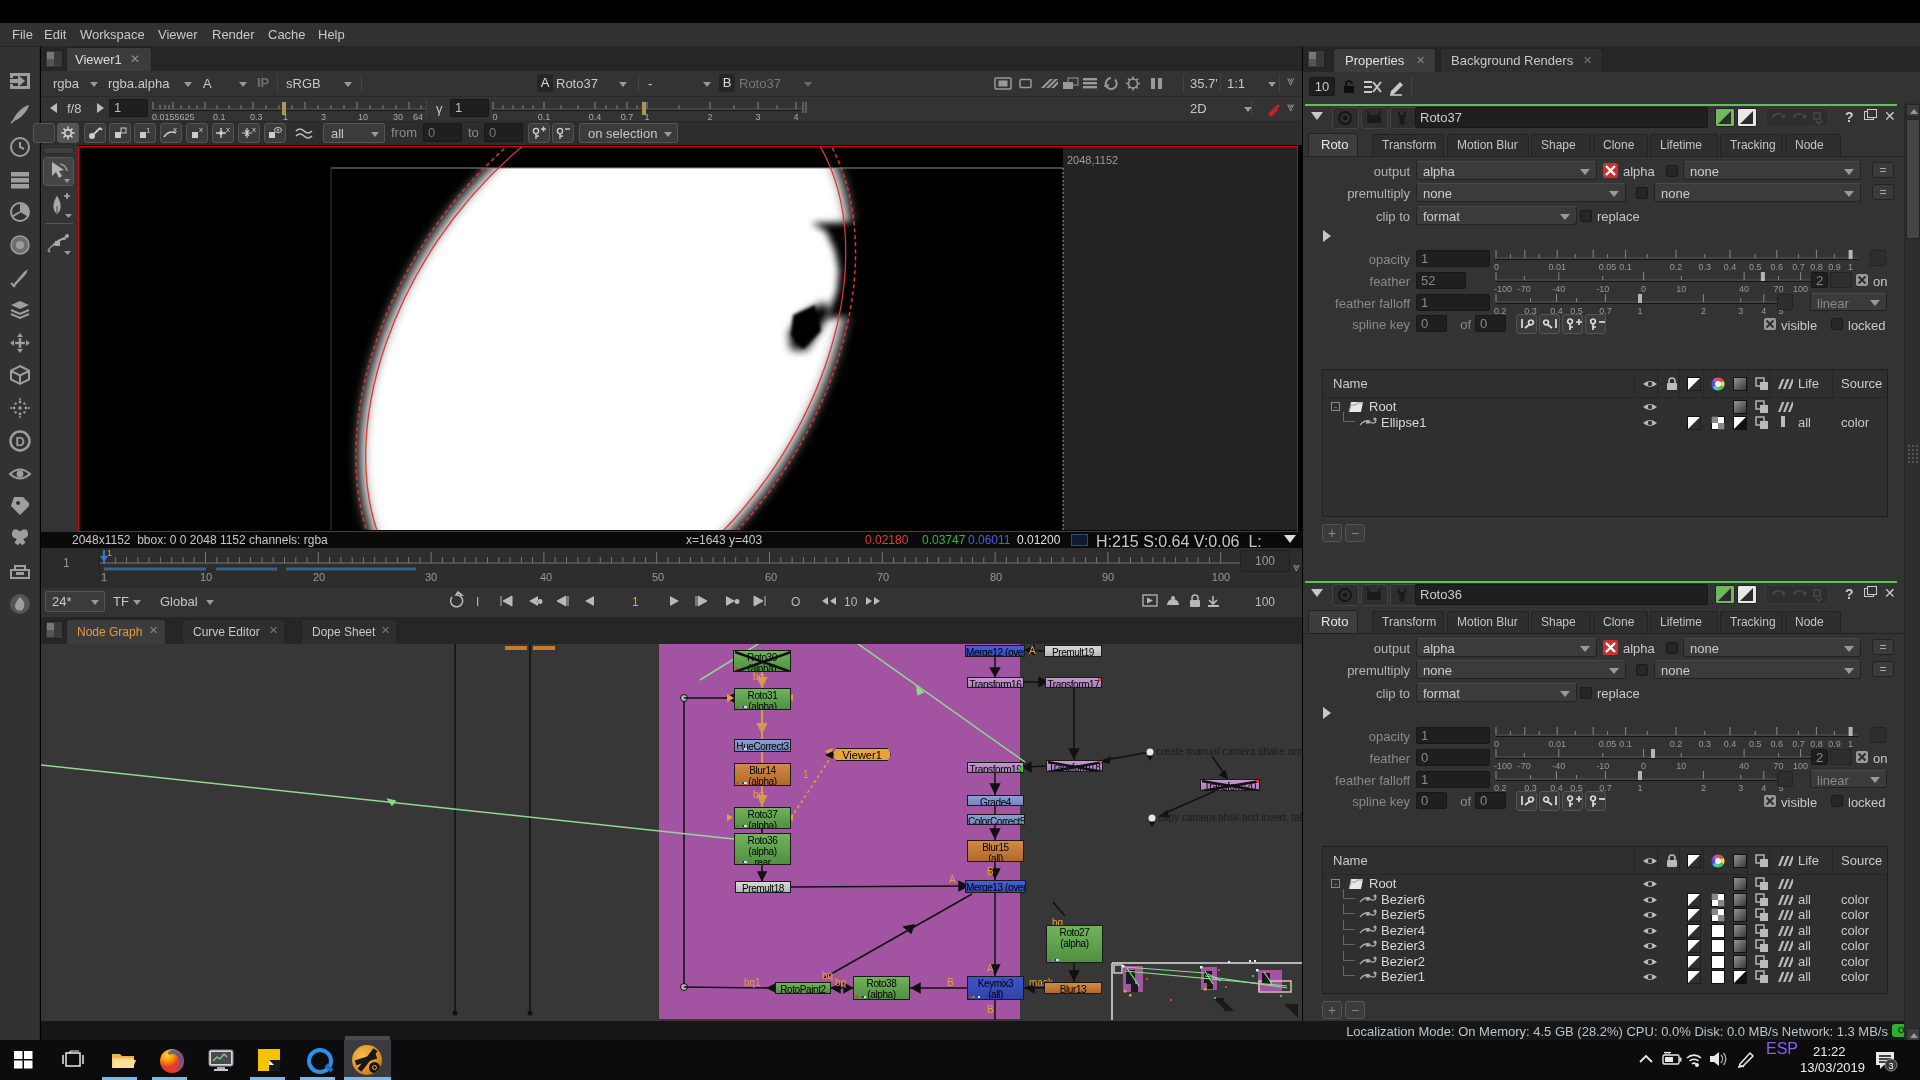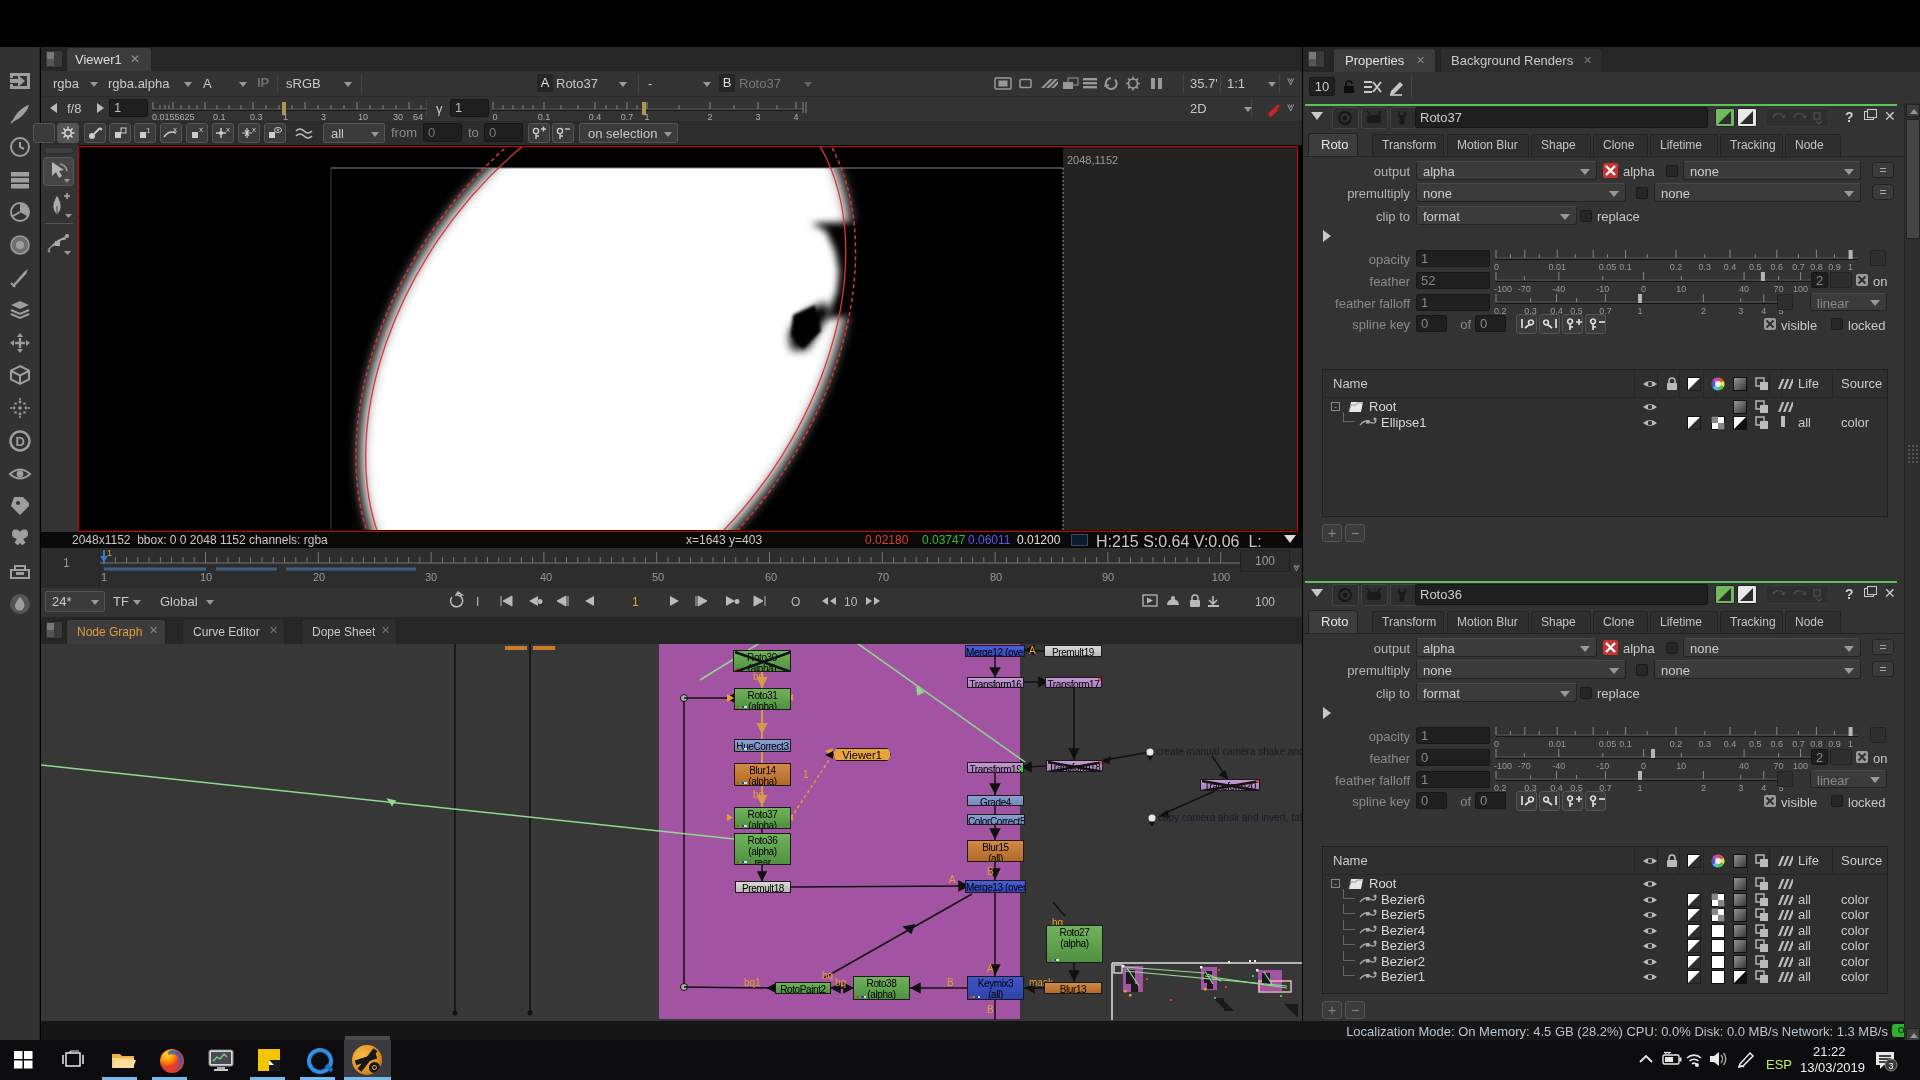--- a/index.html
+++ b/index.html
@@ -16,20 +16,29 @@
 .dlab { position:absolute; color:#8a8a8a; font-size:13px; text-align:right; }
 .node { position:absolute; font-size:10px; letter-spacing:-0.4px; color:#000; text-align:center; border:1px solid #1a1a1a; line-height:12px; padding-top:1px; overflow:hidden; white-space:nowrap; }
 .dar { width:0;height:0;border-left:4px solid transparent;border-right:4px solid transparent;border-top:5px solid #999; }
 .tbtn { position:absolute; width:22px; height:20px; background:#3b3b3b; border:1px solid #555; border-radius:3px; }
 </style>
 </head>
 <body>
 <div id="root">
 
 
+<div class="abs" style="left:0;top:23px;width:1920px;height:24px;background:#313131;border-bottom:1px solid #262626;">
+  <div class="abs txt" style="left:12px;top:4px;">File</div>
+  <div class="abs txt" style="left:44px;top:4px;">Edit</div>
+  <div class="abs txt" style="left:80px;top:4px;">Workspace</div>
+  <div class="abs txt" style="left:158px;top:4px;">Viewer</div>
+  <div class="abs txt" style="left:212px;top:4px;">Render</div>
+  <div class="abs txt" style="left:268px;top:4px;">Cache</div>
+  <div class="abs txt" style="left:318px;top:4px;">Help</div>
+</div>
 
 <div id="lefttb" class="abs" style="left:0;top:47px;width:40px;height:993px;background:#323232;border-right:1px solid #262626;">
 <svg width="40" height="993">
   <g fill="#9e9e9e" stroke="none">
     <g transform="translate(20,34)">
             <path d="M-10,-8 h20 v16 h-20 v-5 h3 v2 h14 v-10 h-14 v2 h-3 Z"></path>
             <path d="M-10,-2 h8 v-4 l7,6 -7,6 v-4 h-8 Z"></path>
           </g>
     <g transform="translate(20,67)">
             <path d="M-8,8 C-4,-2 4,-8 9,-9 C8,-4 2,4 -6,7 Z"></path>
@@ -1045,21 +1054,21 @@
         <text x="261.2" y="24" fill="#999" font-size="9" text-anchor="middle">0.5</text>
         <text x="282.8" y="24" fill="#999" font-size="9" text-anchor="middle">0.6</text>
         <text x="304.4" y="24" fill="#999" font-size="9" text-anchor="middle">0.7</text>
         <text x="322.4" y="24" fill="#999" font-size="9" text-anchor="middle">0.8</text>
         <text x="340.4" y="24" fill="#999" font-size="9" text-anchor="middle">0.9</text>
         <text x="356.6" y="24" fill="#999" font-size="9" text-anchor="middle">1</text>
         <rect x="354.6" y="4" width="4" height="9" fill="#b5b5b5"></rect>
       </svg>
 <span class="abs" style="left:567px;top:203px;width:16px;height:16px;background:#2e2e2e;border:1px solid #222;border-radius:2px;"></span>
 <span class="dlab" style="left:0;top:227px;width:107px;">feather</span>
-<span class="field" style="position:absolute;left:113px;top:225px;width:74px;height:17px;color:#888;">52</span>
+<span class="field" style="position:absolute;left:113px;top:225px;width:50px;height:17px;color:#888;">52</span>
 <svg class="abs" style="left:191px;top:221px;" width="324" height="26">
         <line x1="2" y1="12" x2="318" y2="12" stroke="#555" stroke-width="1"></line>
         <line x1="2" y1="13.5" x2="318" y2="13.5" stroke="#161616" stroke-width="1"></line>
         <line x1="2.0" y1="4" x2="2.0" y2="12" stroke="#888"></line>
         <line x1="30.3" y1="8" x2="30.3" y2="12" stroke="#888"></line>
         <line x1="64.8" y1="4" x2="64.8" y2="12" stroke="#888"></line>
         <line x1="108.8" y1="8" x2="108.8" y2="12" stroke="#888"></line>
         <line x1="149.6" y1="4" x2="149.6" y2="12" stroke="#888"></line>
         <line x1="187.3" y1="8" x2="187.3" y2="12" stroke="#888"></line>
         <line x1="250.1" y1="4" x2="250.1" y2="12" stroke="#888"></line>
@@ -1872,21 +1881,21 @@
         <circle cx="13" cy="15" r="2" fill="#e8e8e8"></circle>
       </svg>
 <svg class="abs" style="left:1708px;top:10px;" width="22" height="18">
         <path d="M2,6 h4 l5,-4 v14 l-5,-4 h-4 Z" fill="#e8e8e8"></path>
         <path d="M13,5 a6,6 0 0 1 0,8 M15.5,3 a9,9 0 0 1 0,12" stroke="#aaa" stroke-width="1.4" fill="none"></path>
       </svg>
 <svg class="abs" style="left:1736px;top:10px;" width="22" height="18">
         <path d="M4,14 L14,3 l3,3 L7,16 l-4,1 Z" fill="none" stroke="#e8e8e8" stroke-width="1.5"></path>
         <path d="M3,17 c2,-2 4,-1 5,0" stroke="#e8e8e8" fill="none" stroke-width="1.4"></path>
       </svg>
-<span class="abs" style="left:1766px;top:17px;color:#bef264;font-size:13px;">ESP</span>
+<span class="abs" style="left:1766px;top:0;color:#8b5cf6;font-size:16px;">ESP</span>
 <span class="abs" style="left:1813px;top:4px;color:#eee;font-size:13px;">21:22</span>
 <span class="abs" style="left:1800px;top:20px;color:#eee;font-size:13px;">13/03/2019</span>
 <svg class="abs" style="left:1874px;top:10px;" width="24" height="22">
         <path d="M2,2 h18 v13 h-10 l-4,4 v-4 h-4 Z" fill="#e8e8e8"></path>
         <path d="M5,6 h12 M5,9 h12 M5,12 h7" stroke="#0c0c0e" stroke-width="1.4"></path>
         <circle cx="17" cy="15" r="6" fill="#3a3a3a" stroke="#888"></circle>
         <text x="14.5" y="19" fill="#fff" font-size="9">3</text>
       </svg>
 </div>
 

